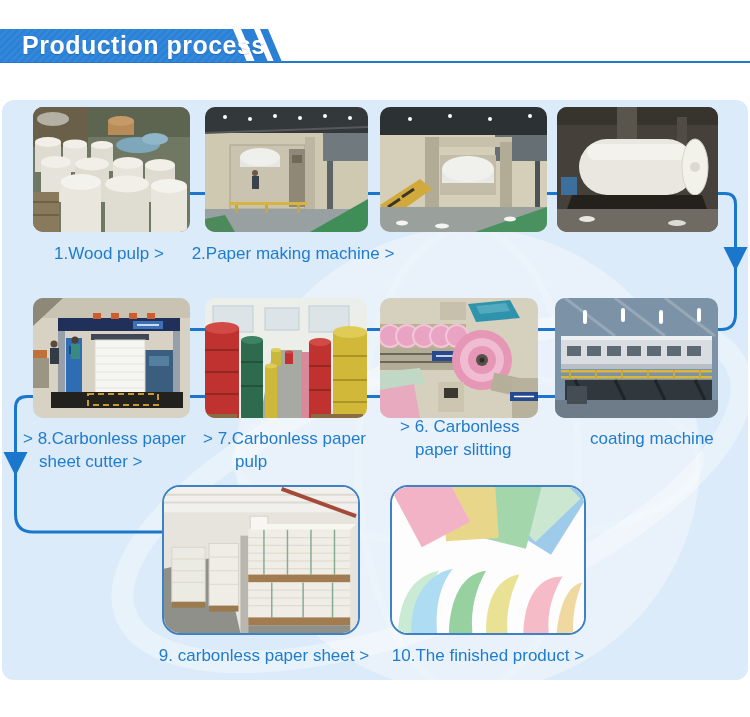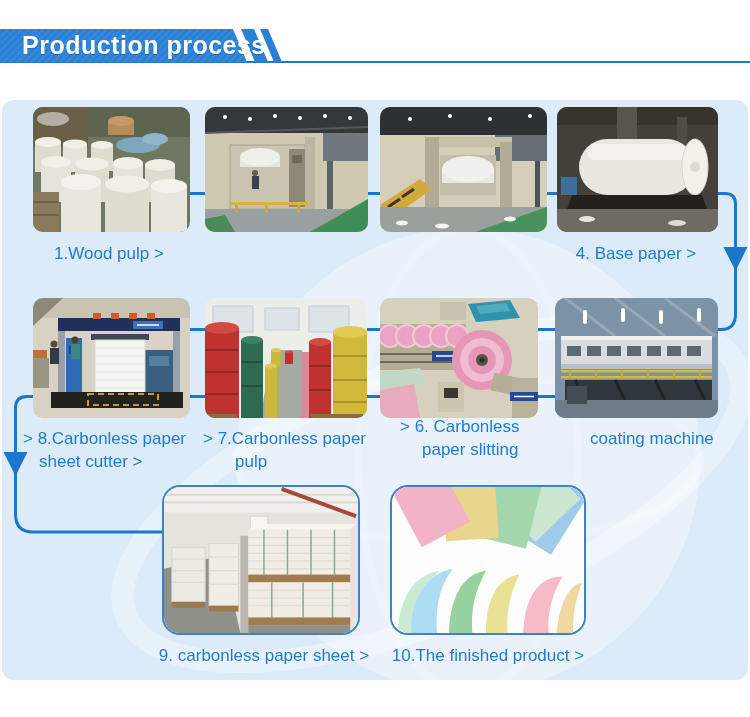--- a/index.html
+++ b/index.html
@@ -193,21 +193,21 @@
       <ellipse cx="138" cy="60" rx="13" ry="28" fill="#f2f1ea" stroke="#d8d5cc"></ellipse>
       <circle cx="138" cy="60" r="5" fill="#dcd9d0"></circle>
       <polygon points="15,88 145,88 150,102 10,102" fill="#24211d"></polygon>
       <rect x="0" y="102" width="161" height="23" fill="#6f6b63"></rect>
       <ellipse cx="30" cy="112" rx="8" ry="3" fill="#e8e6de"></ellipse>
       <ellipse cx="120" cy="116" rx="9" ry="3" fill="#dcdad2"></ellipse>
     </svg>
   </div>
 
   <div class="step-label centered" style="left:109px;top:242px;">1.Wood pulp &gt;</div>
-  <div class="step-label centered" style="left:636px;top:242px;">4. Base paper &gt;</div>
+  <div class="step-label centered" style="left:293px;top:242px;">2.Paper making machine &gt;</div>
 
   <div class="photo" style="left:33px;top:298px;width:157px;height:120px;">
     <svg viewBox="0 0 157 120" preserveAspectRatio="none">
       <rect width="157" height="120" fill="#d7d2c3"></rect>
       <rect width="157" height="20" fill="#c8c3b3"></rect>
       <polygon points="0,0 30,0 0,28" fill="#8e8878"></polygon>
       <rect x="25" y="20" width="122" height="13" fill="#20305a"></rect>
       <rect x="60" y="15" width="8" height="6" fill="#cf5c2c"></rect>
         <rect x="78" y="15" width="8" height="6" fill="#cf5c2c"></rect>
       <rect x="96" y="15" width="8" height="6" fill="#cf5c2c"></rect>
@@ -350,21 +350,21 @@
   <div class="step-label" style="left:23px;top:427px;">
     <span>&gt; 8.Carbonless paper</span>
     <span class="line2" style="margin-left:16px;">sheet cutter &gt;</span>
   </div>
   <div class="step-label" style="left:203px;top:427px;">
     <span>&gt; 7.Carbonless paper</span>
     <span class="line2" style="margin-left:32px;">pulp</span>
   </div>
   <div class="step-label" style="left:400px;top:415px;">
     <span>&gt; 6. Carbonless</span>
-    <span class="line2" style="margin-left:22px;">paper slitting</span>
+    <span class="line2" style="margin-left:15px;">paper slitting</span>
   </div>
   <div class="step-label" style="left:553px;top:427px;">
     <span class="line2" style="margin-left:37px;">coating machine</span>
   </div>
 
   <div class="photo bordered" style="left:162px;top:485px;width:198px;height:150px;">
     <svg viewBox="0 0 198 150" preserveAspectRatio="none">
       <rect width="198" height="150" fill="#e6e4dc"></rect>
       <rect width="198" height="26" fill="#f1f0ec"></rect>
       <line x1="0" y1="8" x2="198" y2="8" stroke="#dcd9d2" stroke-width="2"></line>

